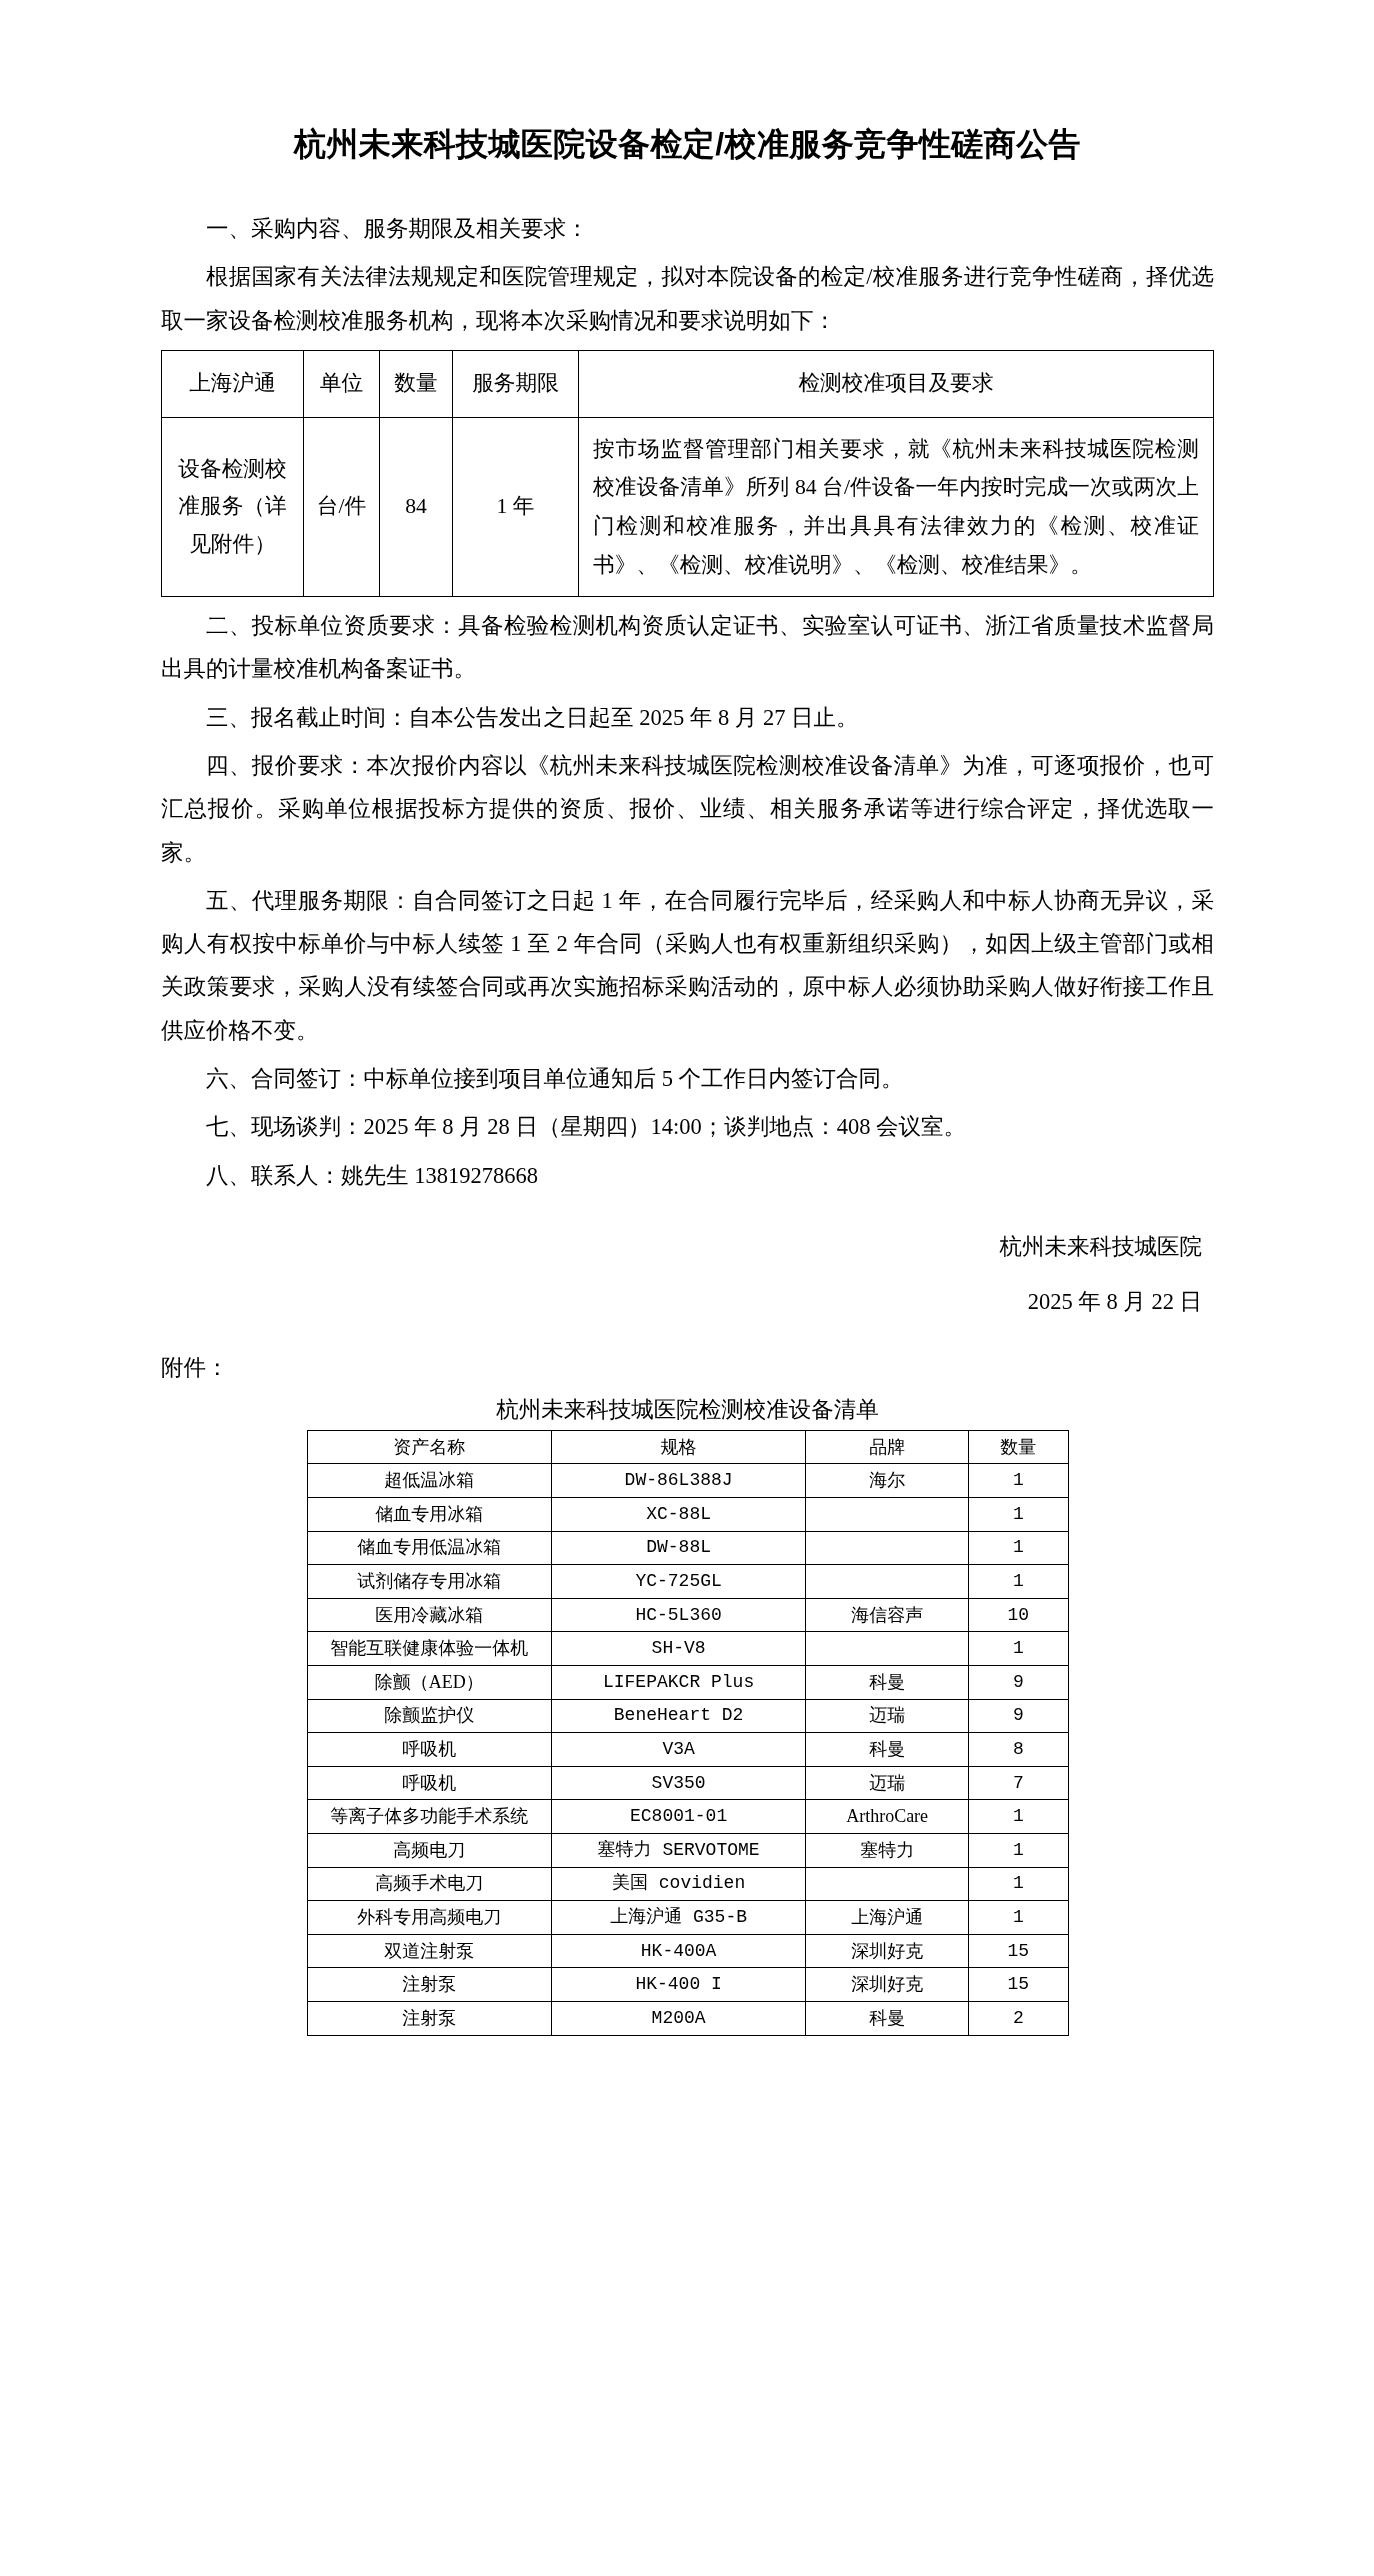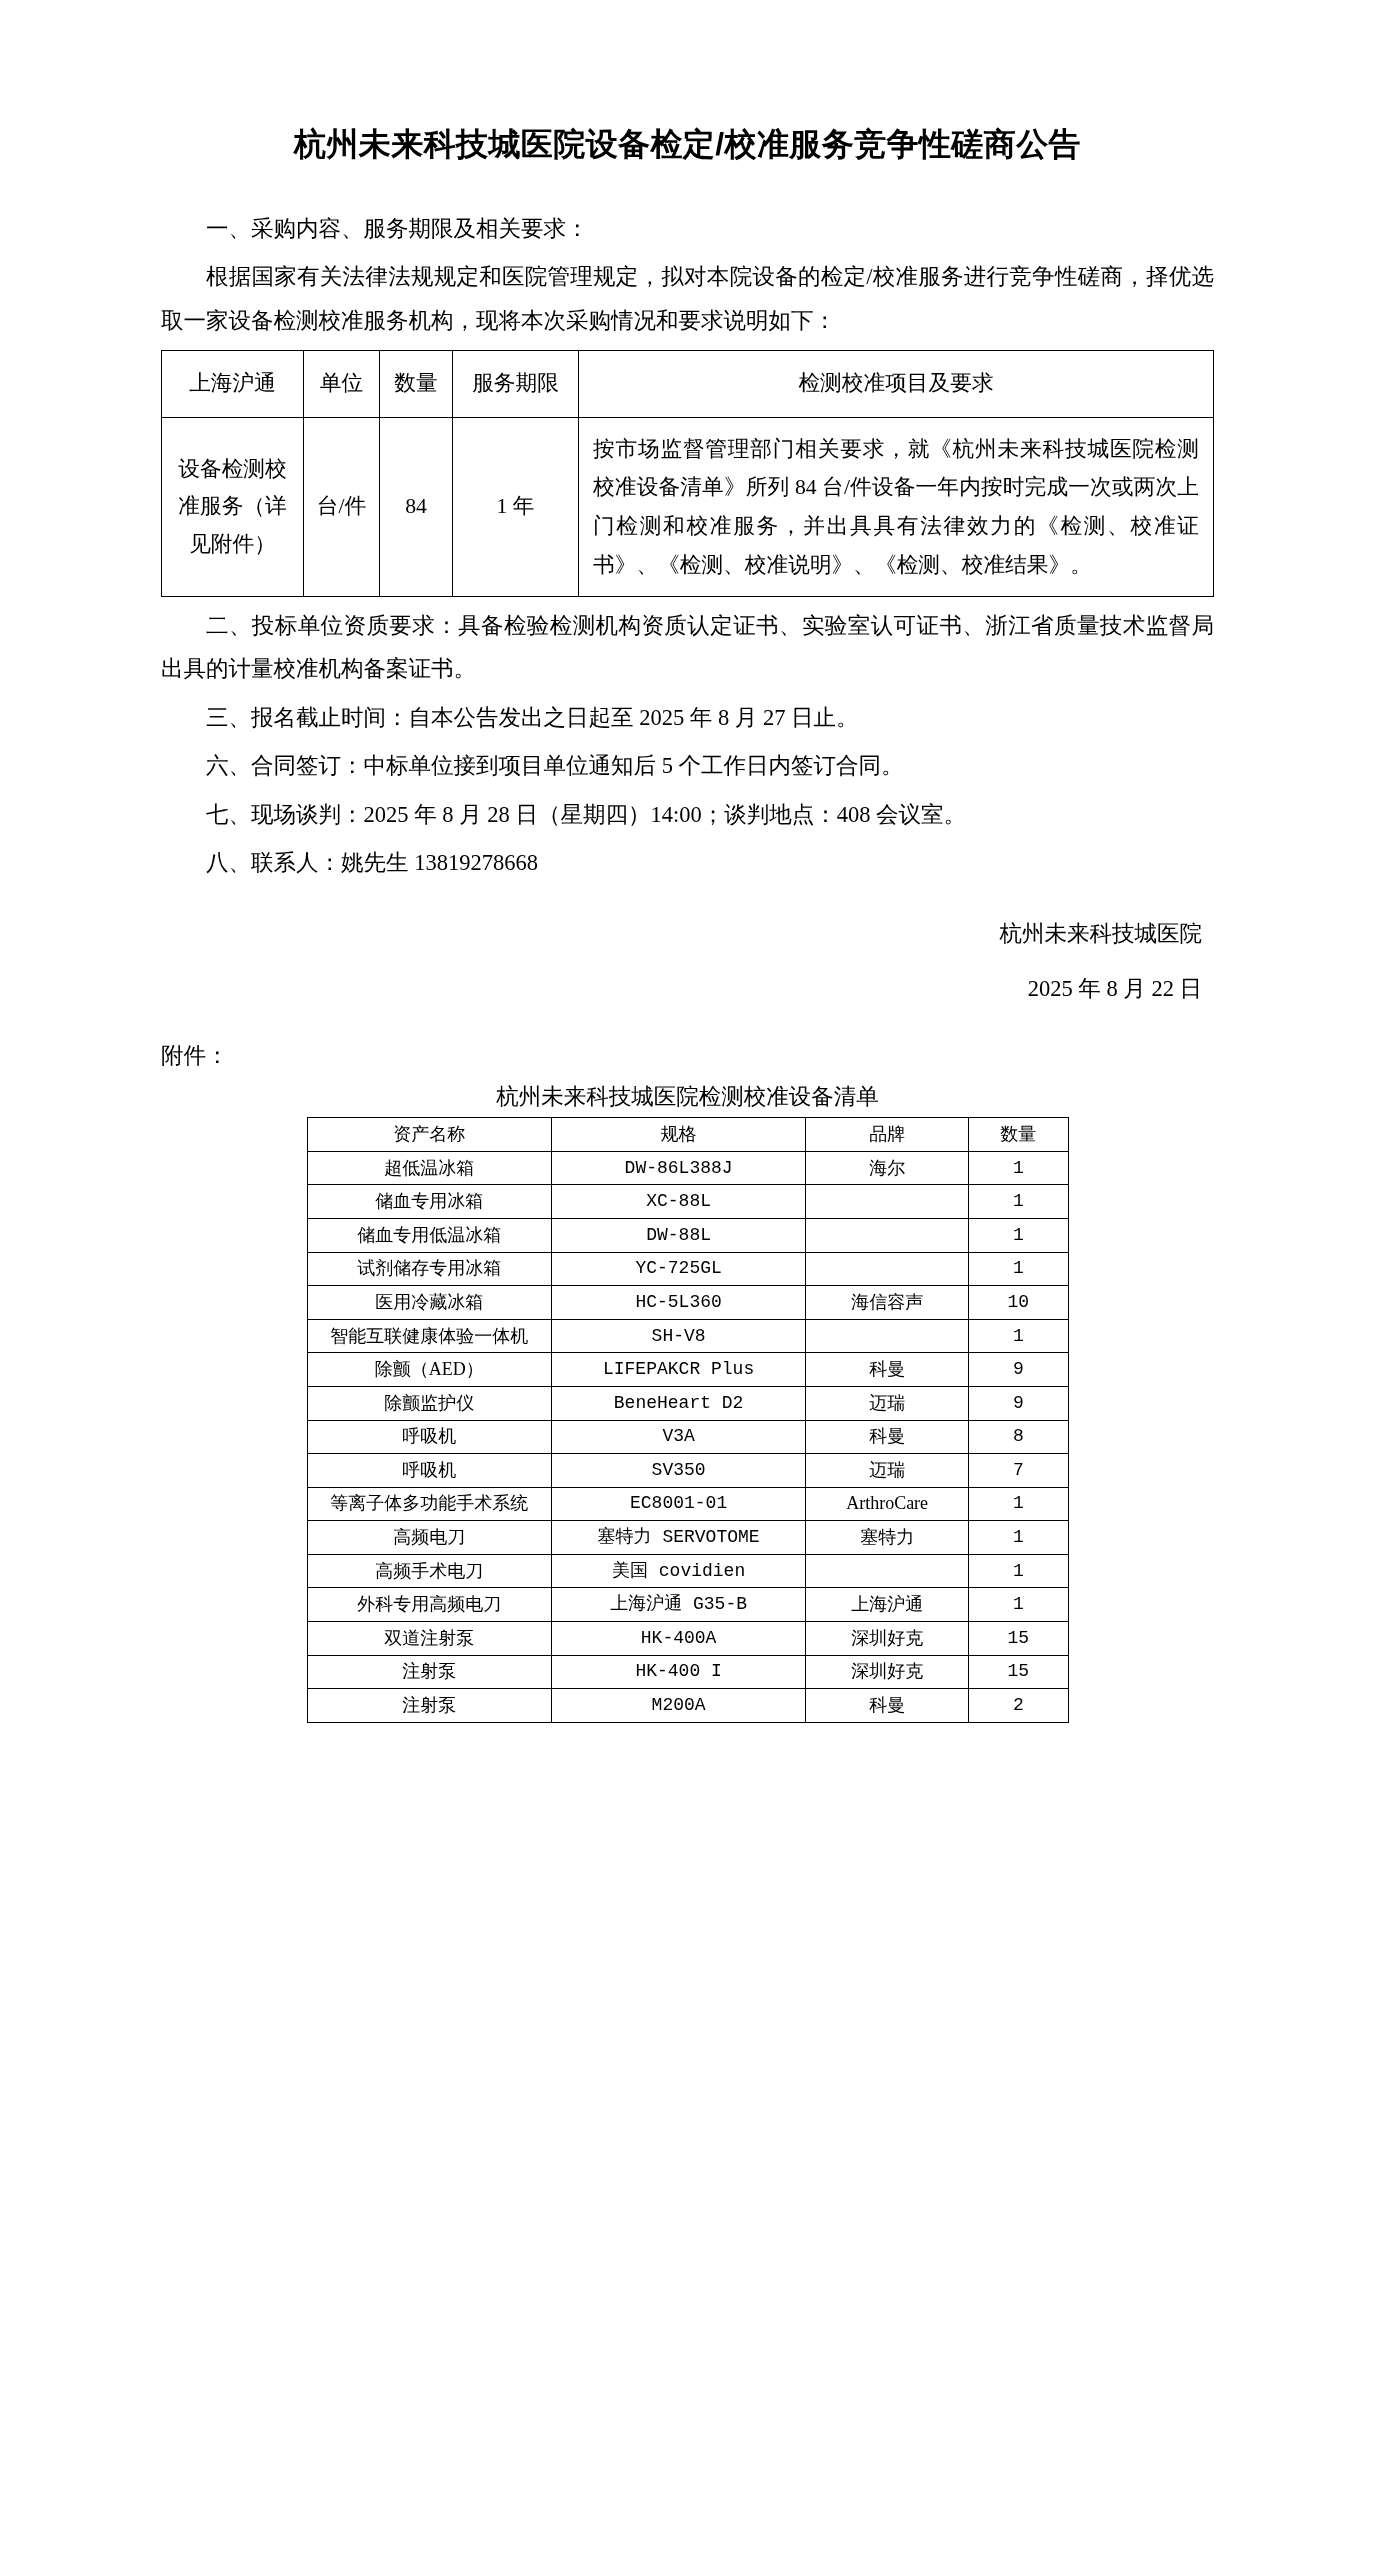--- a/index.html
+++ b/index.html
@@ -147,20 +147,22 @@
         <td>台/件</td>
         <td>84</td>
         <td>1 年</td>
         <td class="req">按市场监督管理部门相关要求，就《杭州未来科技城医院检测校准设备清单》所列 84 台/件设备一年内按时完成一次或两次上门检测和校准服务，并出具具有法律效力的《检测、校准证书》、《检测、校准说明》、《检测、校准结果》。</td>
       </tr>
     </tbody>
   </table>
 
   <p class="body-text">二、投标单位资质要求：具备检验检测机构资质认定证书、实验室认可证书、浙江省质量技术监督局出具的计量校准机构备案证书。</p>
   <p class="body-text">三、报名截止时间：自本公告发出之日起至 2025 年 8 月 27 日止。</p>
+  <p class="body-text">四、报价要求：本次报价内容以《杭州未来科技城医院检测校准设备清单》为准，可逐项报价，也可汇总报价。采购单位根据投标方提供的资质、报价、业绩、相关服务承诺等进行综合评定，择优选取一家。</p>
+  <p class="body-text">五、代理服务期限：自合同签订之日起 1 年，在合同履行完毕后，经采购人和中标人协商无异议，采购人有权按中标单价与中标人续签 1 至 2 年合同（采购人也有权重新组织采购），如因上级主管部门或相关政策要求，采购人没有续签合同或再次实施招标采购活动的，原中标人必须协助采购人做好衔接工作且供应价格不变。</p>
   <p class="body-text">六、合同签订：中标单位接到项目单位通知后 5 个工作日内签订合同。</p>
   <p class="body-text">七、现场谈判：2025 年 8 月 28 日（星期四）14:00；谈判地点：408 会议室。</p>
   <p class="body-text">八、联系人：姚先生 13819278668</p>
 
   <div class="spacer-md"></div>
   <p class="right-line">杭州未来科技城医院</p>
   <div class="spacer-sm"></div>
   <p class="right-line">2025 年 8 月 22 日</p>
 
   <p class="attach-label">附件：</p>

